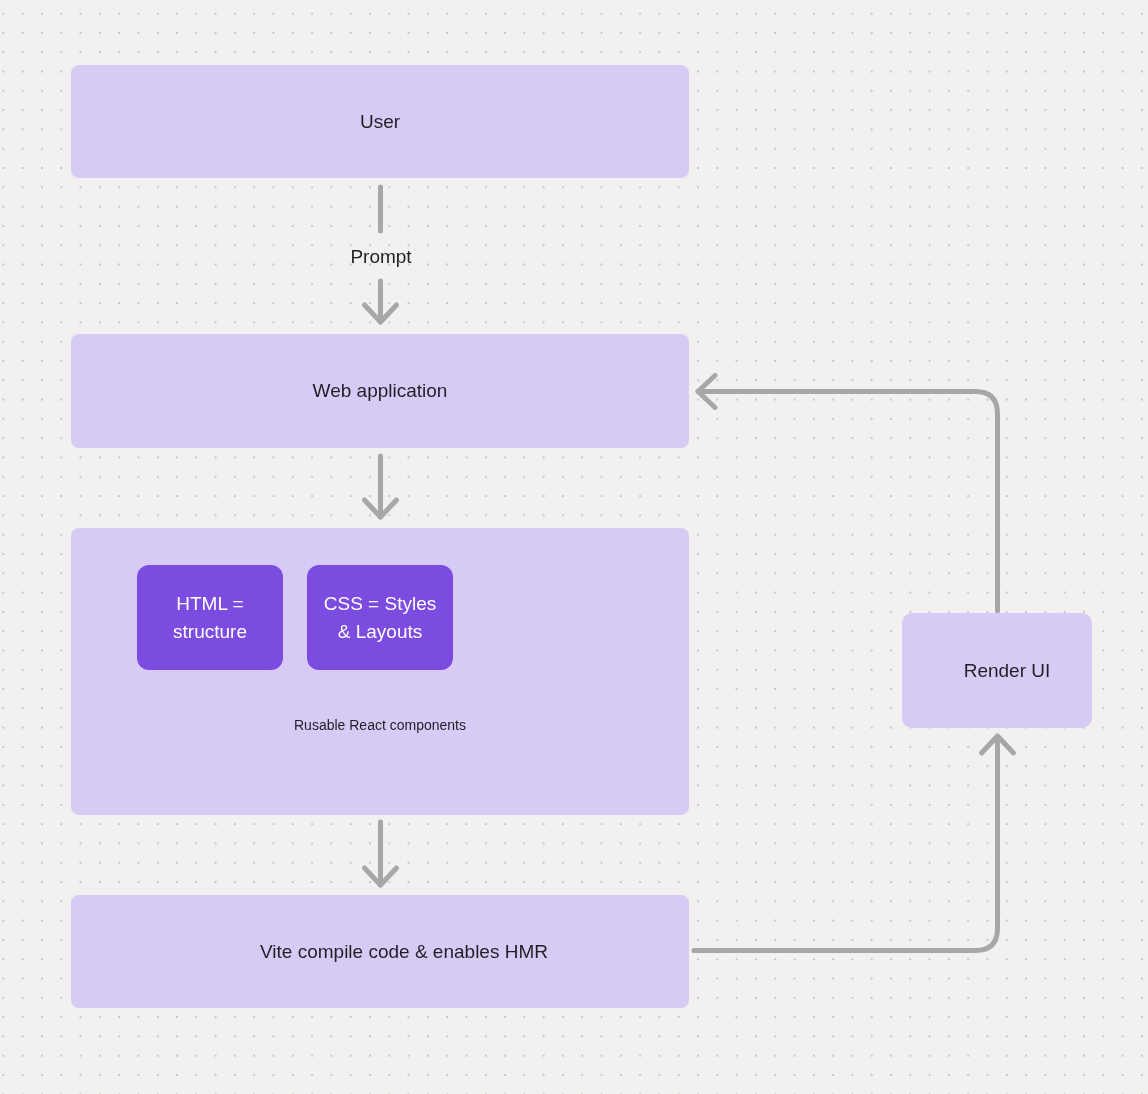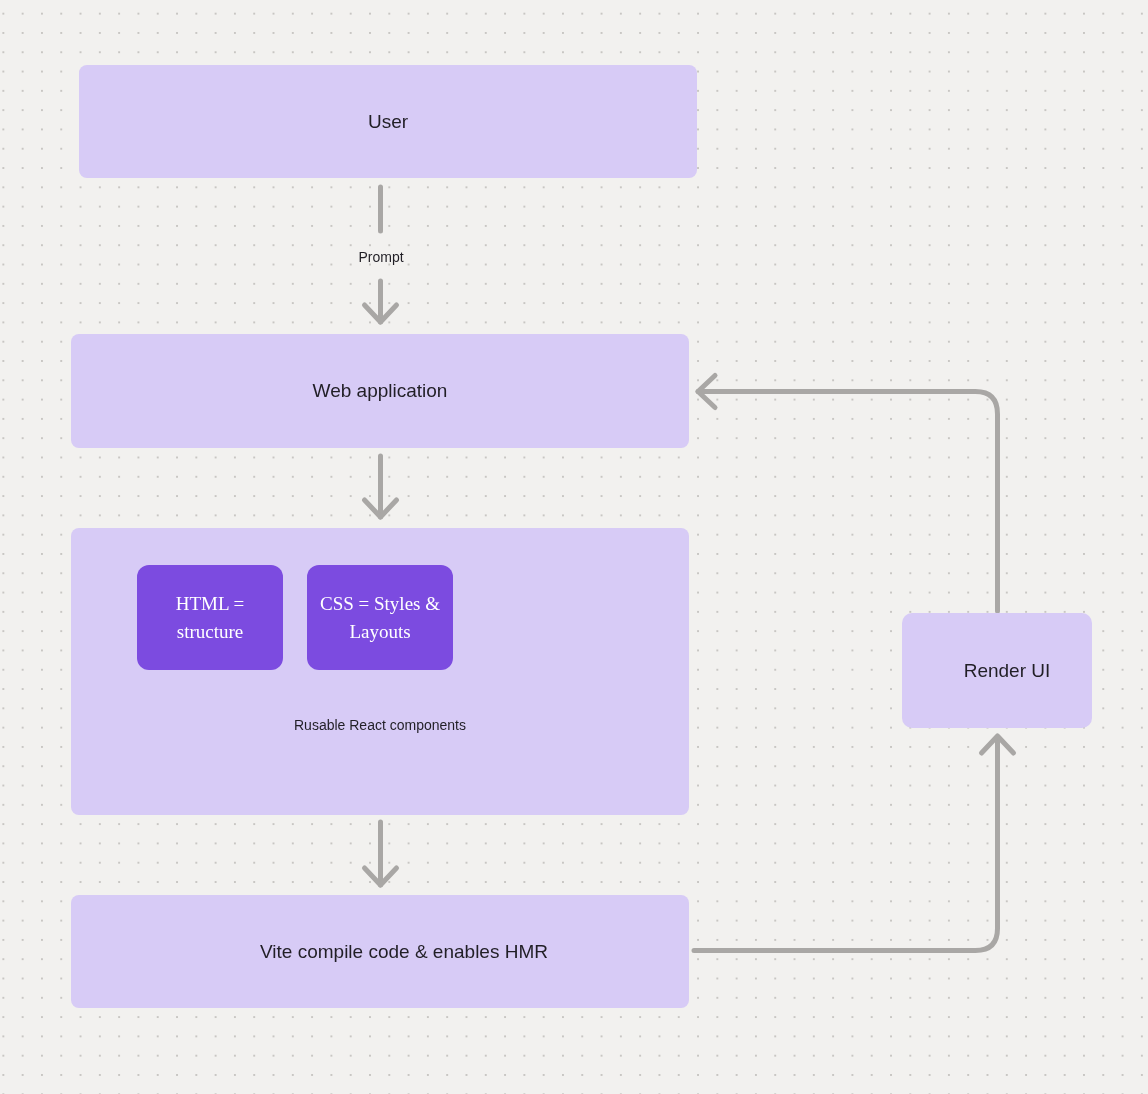--- a/index.html
+++ b/index.html
@@ -37,56 +37,55 @@
   }
   .node{
     position:absolute;
     background:var(--node-fill);
     border-radius:8px;
     display:flex;align-items:center;justify-content:center;
     color:var(--node-text);
     font-size:19px;
     text-align:center;
   }
-  #node-user{left:71px;top:65px;width:618px;height:113px;margin-left:8px;}
+  #node-user{left:71px;top:65px;width:618px;height:113px;}
   #node-web-application{left:71px;top:334px;width:618px;height:114px;}
   #node-components-group{left:71px;top:528px;width:618px;height:287px;border-radius:8px;}
   #node-vite{left:71px;top:895px;width:618px;height:113px;padding-left:48px;}
   #node-render-ui{left:902px;top:613px;width:190px;height:115px;border-radius:10px;padding-left:20px;}
   .group-inner{
     position:absolute;left:0;top:0;width:100%;height:100%;
   }
   .accent-node{
     position:absolute;
     top:37px;width:146px;height:105px;
     background:var(--accent-fill);
     border-radius:12px;
     display:flex;align-items:center;justify-content:center;
     color:var(--accent-text);
     font-size:19px;font-weight:500;
     line-height:28px;
     text-align:center;
     padding:0 11px;
-    font-family:Liberation Serif, serif;
   }
   #accent-html{left:66px;}
   #accent-css{left:236px;}
   #accent-js{left:406px;}
   .group-caption{
     position:absolute;left:0;right:0;top:189px;
     text-align:center;
     color:var(--node-text);
     font-size:14px;
   }
   .edge-label{
     position:absolute;
     left:381px;top:257px;
     transform:translate(-50%,-50%);
     color:var(--node-text);
-    font-size:14px;
+    font-size:19px;
     white-space:nowrap;
   }
 </style>
 </head>
 <body>
 
 <div id="canvas">
 
   <svg id="connectors" xmlns="http://www.w3.org/2000/svg" viewBox="0 0 1148 1094">
     <g>

